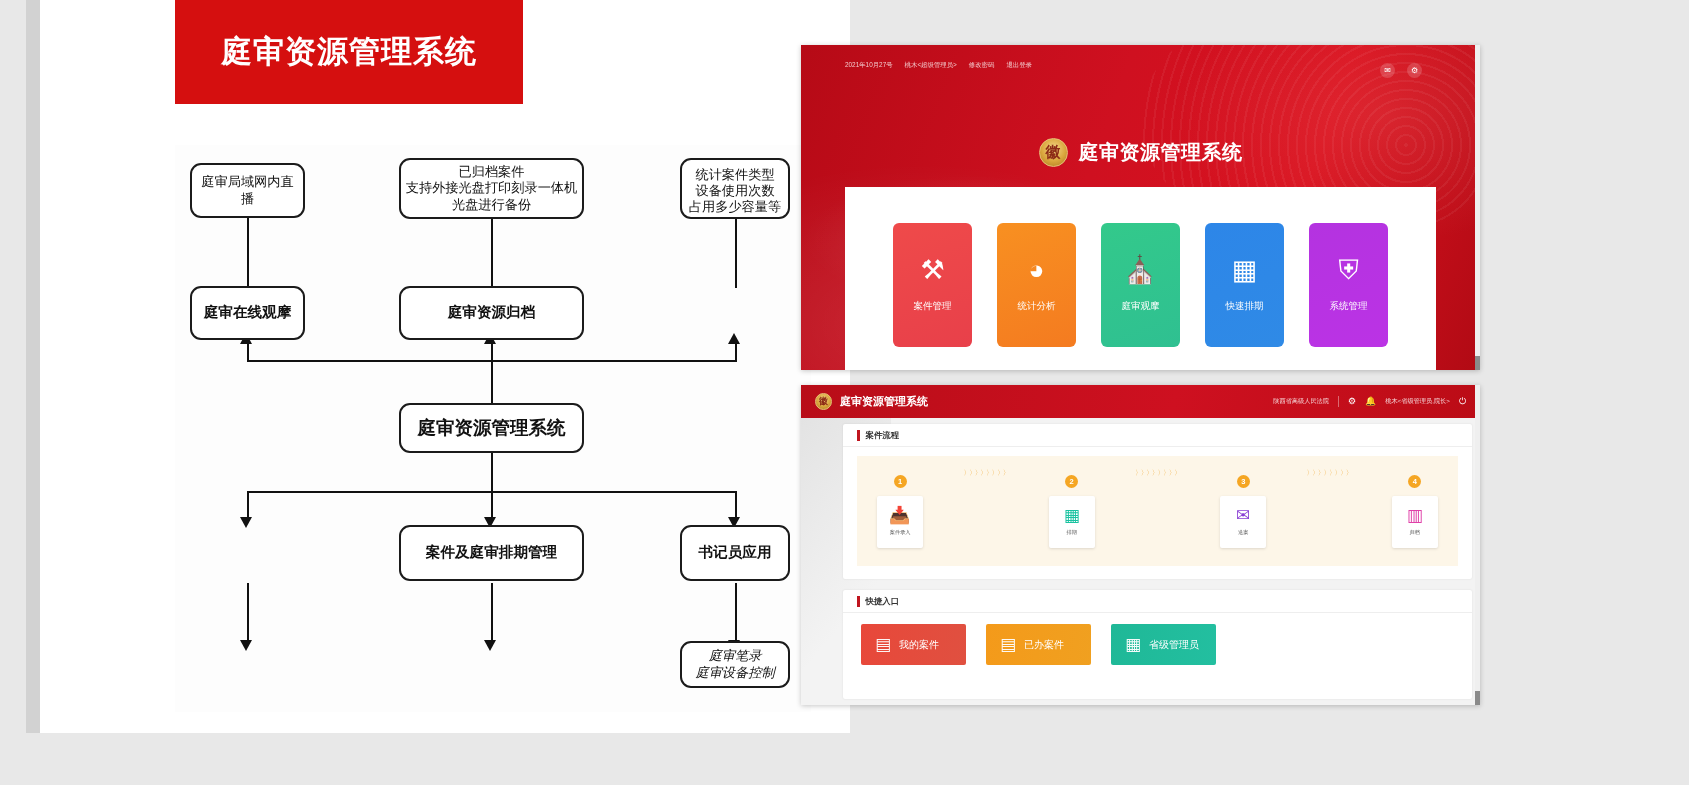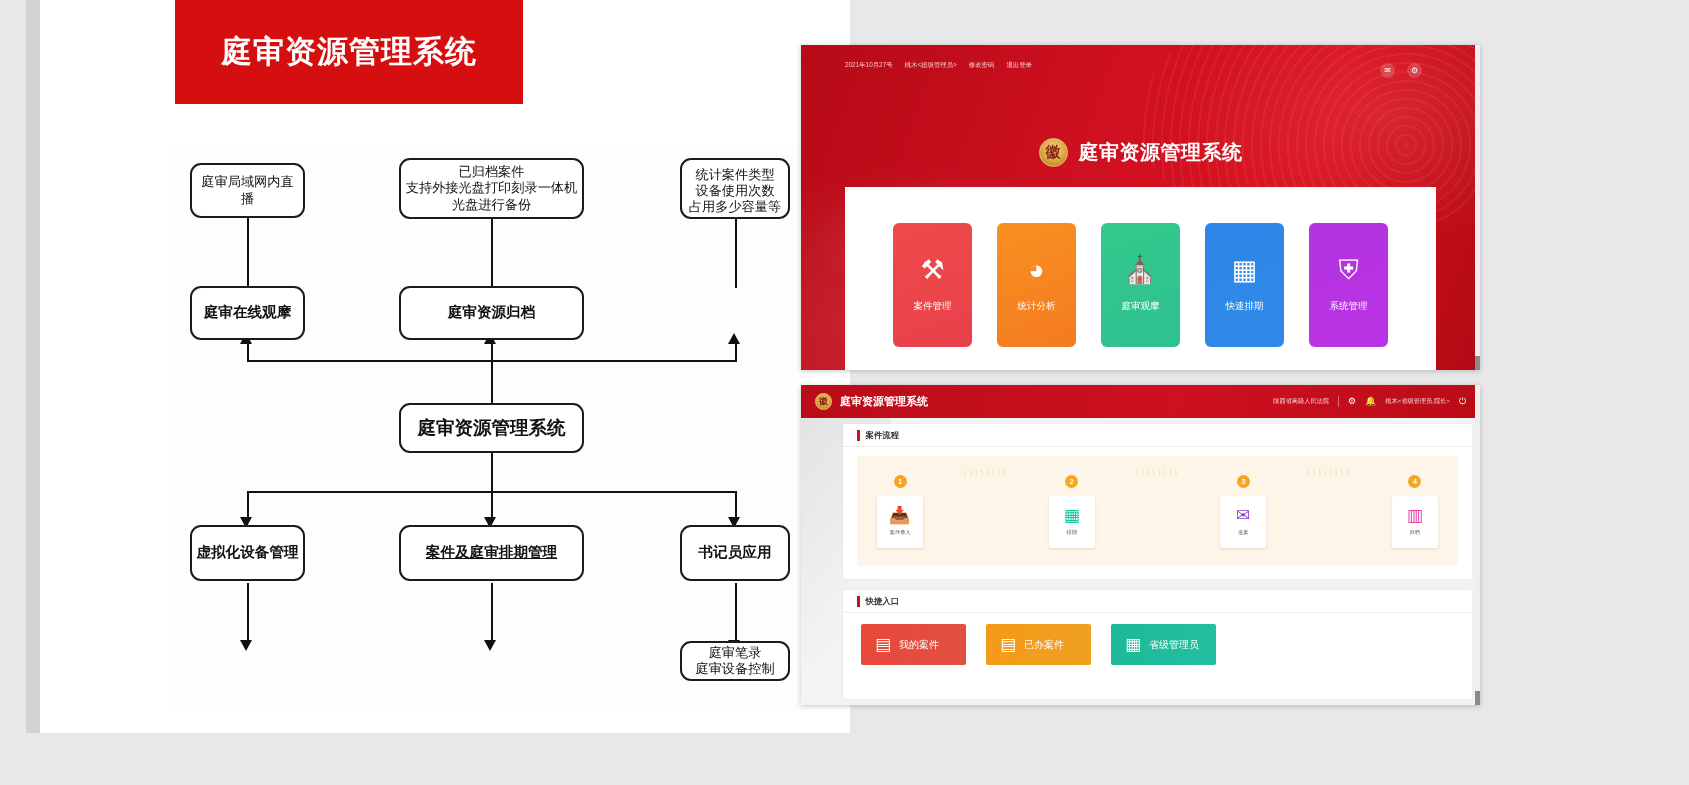--- a/index.html
+++ b/index.html
@@ -272,31 +272,28 @@
         <span>庭审资源归档</span>
       </div>
       <div class="node bold" style="left:15px; top:141px; width:115px; height:54px;">
         <span>庭审在线观摩</span>
       </div>
 
       <div class="node hub" style="left:224px; top:258px; width:185px; height:50px;">
         <span>庭审资源管理系统</span>
       </div>
 
-      <div class="node bold" style="left:15px; top:380px; width:115px; height:56px;">
-        <span>虚拟化设备管理</span>
-      </div>
-      <div class="node bold" style="left:224px; top:380px; width:185px; height:56px;text-decoration:underline;">
+      <div class="node bold" style="left:224px; top:380px; width:185px; height:56px;">
         <span>案件及庭审排期管理</span>
       </div>
       <div class="node bold" style="left:505px; top:380px; width:110px; height:56px;">
         <span>书记员应用</span>
       </div>
 
-      <div class="node plain" style="left:505px; top:496px; width:110px; height:40px;">
+      <div class="node plain" style="left:505px; top:496px; width:110px; height:47px;font-style:italic;">
         <span class="ml">庭审笔录<br>庭审设备控制</span>
       </div>
 
     </div>
   </div>
 
   <div class="shot shot-top">
     <div class="portal-hero">
       <div class="hero-swirl"></div>
       <div class="hero-mountain"></div>

